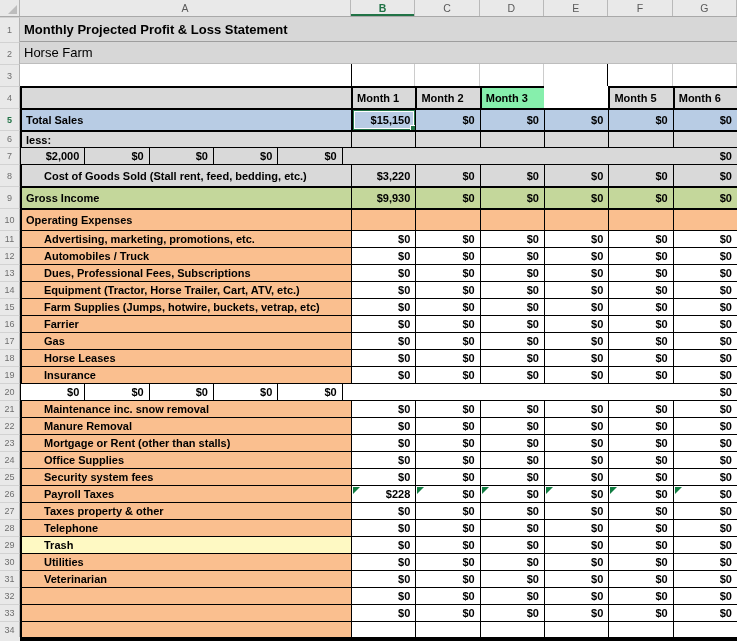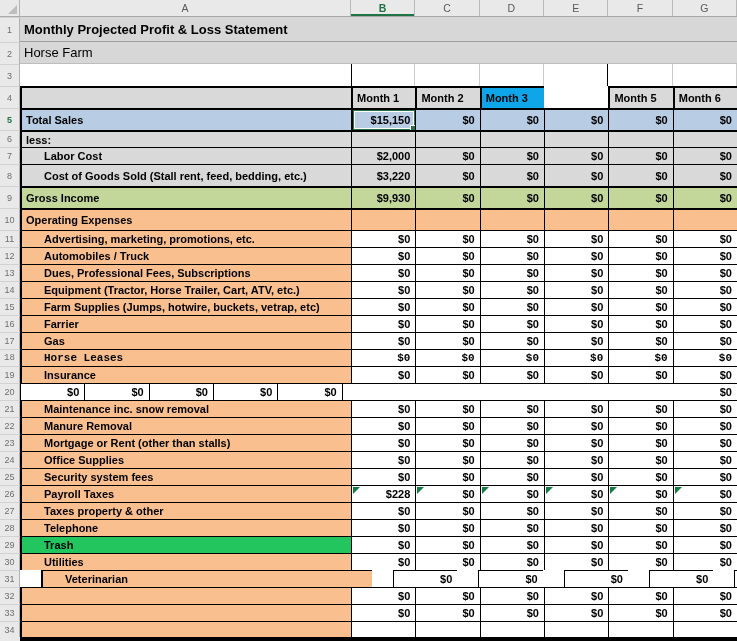--- a/index.html
+++ b/index.html
@@ -76,21 +76,21 @@
         <div class="cell val sp"></div>
         <div class="cell val sp pb"></div>
         <div class="cell val sp"></div>
         <div class="cell val sp last"></div>
       </div>
       <div class="row" style="height: 22px;">
         <div class="gut">4</div>
         <div class="cell lab" style="background: rgb(217, 217, 217); border-top: 2px solid rgb(0, 0, 0); border-left: 2px solid rgb(0, 0, 0);"></div>
         <div class="cell val ctr" style="background: rgb(217, 217, 217); border-top: 2px solid rgb(0, 0, 0); border-left: 2px solid rgb(0, 0, 0); border-bottom: 0px;">Month 1</div>
         <div class="cell val ctr" style="background: rgb(217, 217, 217); border-top: 2px solid rgb(0, 0, 0); border-left: 2px solid rgb(0, 0, 0); border-bottom: 0px;">Month 2</div>
-        <div class="cell val ctr" style="background: #0ea5e9; border-top: 2px solid rgb(0, 0, 0); border-left: 2px solid rgb(0, 0, 0); border-bottom: 0px;">Month 3</div>
+        <div class="cell val ctr" style="background: #86efac; border-top: 2px solid rgb(0, 0, 0); border-left: 2px solid rgb(0, 0, 0); border-bottom: 0px;">Month 3</div>
         <div class="cell val ctr" style="background: rgb(217, 217, 217); border-top: 2px solid rgb(0, 0, 0); border-left: 2px solid rgb(0, 0, 0); border-bottom: 0px; margin-top: 32px;">Month 4</div>
         <div class="cell val ctr" style="background: rgb(217, 217, 217); border-top: 2px solid rgb(0, 0, 0); border-left: 2px solid rgb(0, 0, 0); border-bottom: 0px;">Month 5</div>
         <div class="cell val last ctr" style="background: rgb(217, 217, 217); border-top: 2px solid rgb(0, 0, 0); border-left: 2px solid rgb(0, 0, 0); border-bottom: 0px;">Month 6</div>
       </div>
       <div class="row" style="height: 22px;">
         <div class="gut sel">5</div>
         <div class="cell lab" style="background: rgb(184, 204, 228); border-top: 2px solid rgb(0, 0, 0); border-left: 2px solid rgb(0, 0, 0);">Total Sales</div>
         <div class="cell val" style="background: rgb(184, 204, 228); border-top: 2px solid rgb(0, 0, 0); border-left: 2px solid rgb(0, 0, 0);">$15,150<div class="selbox">
             <div class="handle"></div>
           </div></div>
@@ -105,21 +105,20 @@
         <div class="cell lab" style="background: rgb(217, 217, 217); border-top: 2px solid rgb(0, 0, 0); border-left: 2px solid rgb(0, 0, 0);">less:</div>
         <div class="cell val" style="background: rgb(217, 217, 217); border-top: 2px solid rgb(0, 0, 0); border-left: 1px solid rgb(0, 0, 0);"></div>
         <div class="cell val" style="background: rgb(217, 217, 217); border-top: 2px solid rgb(0, 0, 0); border-left: 1px solid rgb(0, 0, 0);"></div>
         <div class="cell val" style="background: rgb(217, 217, 217); border-top: 2px solid rgb(0, 0, 0); border-left: 1px solid rgb(0, 0, 0);"></div>
         <div class="cell val" style="background: rgb(217, 217, 217); border-top: 2px solid rgb(0, 0, 0); border-left: 1px solid rgb(0, 0, 0);"></div>
         <div class="cell val" style="background: rgb(217, 217, 217); border-top: 2px solid rgb(0, 0, 0); border-left: 1px solid rgb(0, 0, 0);"></div>
         <div class="cell val last" style="background: rgb(217, 217, 217); border-top: 2px solid rgb(0, 0, 0); border-left: 1px solid rgb(0, 0, 0);"></div>
       </div>
       <div class="row" style="height: 17px;">
         <div class="gut">7</div>
-        <div class="cell lab ind" style="background: rgb(217, 217, 217); border-top: 1px solid rgb(0, 0, 0); border-left: 2px solid rgb(0, 0, 0);">Labor Cost</div>
         <div class="cell val" style="background: rgb(217, 217, 217); border-top: 1px solid rgb(0, 0, 0); border-left: 1px solid rgb(0, 0, 0);">$2,000</div>
         <div class="cell val" style="background: rgb(217, 217, 217); border-top: 1px solid rgb(0, 0, 0); border-left: 1px solid rgb(0, 0, 0);">$0</div>
         <div class="cell val" style="background: rgb(217, 217, 217); border-top: 1px solid rgb(0, 0, 0); border-left: 1px solid rgb(0, 0, 0);">$0</div>
         <div class="cell val" style="background: rgb(217, 217, 217); border-top: 1px solid rgb(0, 0, 0); border-left: 1px solid rgb(0, 0, 0);">$0</div>
         <div class="cell val" style="background: rgb(217, 217, 217); border-top: 1px solid rgb(0, 0, 0); border-left: 1px solid rgb(0, 0, 0);">$0</div>
         <div class="cell val last" style="background: rgb(217, 217, 217); border-top: 1px solid rgb(0, 0, 0); border-left: 1px solid rgb(0, 0, 0);">$0</div>
       </div>
       <div class="row" style="height: 22px;">
         <div class="gut">8</div>
         <div class="cell lab ind" style="background: rgb(217, 217, 217); border-top: 1px solid rgb(0, 0, 0); border-left: 2px solid rgb(0, 0, 0);">Cost of Goods Sold (Stall rent, feed, bedding, etc.)</div>
@@ -213,21 +212,21 @@
       <div class="row" style="height: 17px;">
         <div class="gut">17</div>
         <div class="cell lab ind" style="background: rgb(250, 191, 143); border-top: 1px solid rgb(0, 0, 0); border-left: 2px solid rgb(0, 0, 0);">Gas</div>
         <div class="cell val" style="background: rgb(255, 255, 255); border-top: 1px solid rgb(0, 0, 0); border-left: 1px solid rgb(0, 0, 0);">$0</div>
         <div class="cell val" style="background: rgb(255, 255, 255); border-top: 1px solid rgb(0, 0, 0); border-left: 1px solid rgb(0, 0, 0);">$0</div>
         <div class="cell val" style="background: rgb(255, 255, 255); border-top: 1px solid rgb(0, 0, 0); border-left: 1px solid rgb(0, 0, 0);">$0</div>
         <div class="cell val" style="background: rgb(255, 255, 255); border-top: 1px solid rgb(0, 0, 0); border-left: 1px solid rgb(0, 0, 0);">$0</div>
         <div class="cell val" style="background: rgb(255, 255, 255); border-top: 1px solid rgb(0, 0, 0); border-left: 1px solid rgb(0, 0, 0);">$0</div>
         <div class="cell val last" style="background: rgb(255, 255, 255); border-top: 1px solid rgb(0, 0, 0); border-left: 1px solid rgb(0, 0, 0);">$0</div>
       </div>
-      <div class="row" style="height: 17px; font-family: Liberation Mono, monospace;">
+      <div class="row" style="height: 17px;">
         <div class="gut">18</div>
         <div class="cell lab ind" style="background: rgb(250, 191, 143); border-top: 1px solid rgb(0, 0, 0); border-left: 2px solid rgb(0, 0, 0);">Horse Leases</div>
         <div class="cell val" style="background: rgb(255, 255, 255); border-top: 1px solid rgb(0, 0, 0); border-left: 1px solid rgb(0, 0, 0);">$0</div>
         <div class="cell val" style="background: rgb(255, 255, 255); border-top: 1px solid rgb(0, 0, 0); border-left: 1px solid rgb(0, 0, 0);">$0</div>
         <div class="cell val" style="background: rgb(255, 255, 255); border-top: 1px solid rgb(0, 0, 0); border-left: 1px solid rgb(0, 0, 0);">$0</div>
         <div class="cell val" style="background: rgb(255, 255, 255); border-top: 1px solid rgb(0, 0, 0); border-left: 1px solid rgb(0, 0, 0);">$0</div>
         <div class="cell val" style="background: rgb(255, 255, 255); border-top: 1px solid rgb(0, 0, 0); border-left: 1px solid rgb(0, 0, 0);">$0</div>
         <div class="cell val last" style="background: rgb(255, 255, 255); border-top: 1px solid rgb(0, 0, 0); border-left: 1px solid rgb(0, 0, 0);">$0</div>
       </div>
       <div class="row" style="height: 17px;">
@@ -324,39 +323,39 @@
         <div class="cell lab ind" style="background: rgb(250, 191, 143); border-top: 1px solid rgb(0, 0, 0); border-left: 2px solid rgb(0, 0, 0);">Telephone</div>
         <div class="cell val" style="background: rgb(255, 255, 255); border-top: 1px solid rgb(0, 0, 0); border-left: 1px solid rgb(0, 0, 0);">$0</div>
         <div class="cell val" style="background: rgb(255, 255, 255); border-top: 1px solid rgb(0, 0, 0); border-left: 1px solid rgb(0, 0, 0);">$0</div>
         <div class="cell val" style="background: rgb(255, 255, 255); border-top: 1px solid rgb(0, 0, 0); border-left: 1px solid rgb(0, 0, 0);">$0</div>
         <div class="cell val" style="background: rgb(255, 255, 255); border-top: 1px solid rgb(0, 0, 0); border-left: 1px solid rgb(0, 0, 0);">$0</div>
         <div class="cell val" style="background: rgb(255, 255, 255); border-top: 1px solid rgb(0, 0, 0); border-left: 1px solid rgb(0, 0, 0);">$0</div>
         <div class="cell val last" style="background: rgb(255, 255, 255); border-top: 1px solid rgb(0, 0, 0); border-left: 1px solid rgb(0, 0, 0);">$0</div>
       </div>
       <div class="row" style="height: 17px;">
         <div class="gut">29</div>
-        <div class="cell lab ind" style="background: #22c55e; border-top: 1px solid rgb(0, 0, 0); border-left: 2px solid rgb(0, 0, 0);">Trash</div>
+        <div class="cell lab ind" style="background: #fef9c3; border-top: 1px solid rgb(0, 0, 0); border-left: 2px solid rgb(0, 0, 0);">Trash</div>
         <div class="cell val" style="background: rgb(255, 255, 255); border-top: 1px solid rgb(0, 0, 0); border-left: 1px solid rgb(0, 0, 0);">$0</div>
         <div class="cell val" style="background: rgb(255, 255, 255); border-top: 1px solid rgb(0, 0, 0); border-left: 1px solid rgb(0, 0, 0);">$0</div>
         <div class="cell val" style="background: rgb(255, 255, 255); border-top: 1px solid rgb(0, 0, 0); border-left: 1px solid rgb(0, 0, 0);">$0</div>
         <div class="cell val" style="background: rgb(255, 255, 255); border-top: 1px solid rgb(0, 0, 0); border-left: 1px solid rgb(0, 0, 0);">$0</div>
         <div class="cell val" style="background: rgb(255, 255, 255); border-top: 1px solid rgb(0, 0, 0); border-left: 1px solid rgb(0, 0, 0);">$0</div>
         <div class="cell val last" style="background: rgb(255, 255, 255); border-top: 1px solid rgb(0, 0, 0); border-left: 1px solid rgb(0, 0, 0);">$0</div>
       </div>
       <div class="row" style="height: 17px;">
         <div class="gut">30</div>
         <div class="cell lab ind" style="background: rgb(250, 191, 143); border-top: 1px solid rgb(0, 0, 0); border-left: 2px solid rgb(0, 0, 0);">Utilities</div>
         <div class="cell val" style="background: rgb(255, 255, 255); border-top: 1px solid rgb(0, 0, 0); border-left: 1px solid rgb(0, 0, 0);">$0</div>
         <div class="cell val" style="background: rgb(255, 255, 255); border-top: 1px solid rgb(0, 0, 0); border-left: 1px solid rgb(0, 0, 0);">$0</div>
         <div class="cell val" style="background: rgb(255, 255, 255); border-top: 1px solid rgb(0, 0, 0); border-left: 1px solid rgb(0, 0, 0);">$0</div>
         <div class="cell val" style="background: rgb(255, 255, 255); border-top: 1px solid rgb(0, 0, 0); border-left: 1px solid rgb(0, 0, 0);">$0</div>
         <div class="cell val" style="background: rgb(255, 255, 255); border-top: 1px solid rgb(0, 0, 0); border-left: 1px solid rgb(0, 0, 0);">$0</div>
         <div class="cell val last" style="background: rgb(255, 255, 255); border-top: 1px solid rgb(0, 0, 0); border-left: 1px solid rgb(0, 0, 0);">$0</div>
       </div>
-      <div class="row" style="height: 17px; gap: 21px;">
+      <div class="row" style="height: 17px;">
         <div class="gut">31</div>
         <div class="cell lab ind" style="background: rgb(250, 191, 143); border-top: 1px solid rgb(0, 0, 0); border-left: 2px solid rgb(0, 0, 0);">Veterinarian</div>
         <div class="cell val" style="background: rgb(255, 255, 255); border-top: 1px solid rgb(0, 0, 0); border-left: 1px solid rgb(0, 0, 0);">$0</div>
         <div class="cell val" style="background: rgb(255, 255, 255); border-top: 1px solid rgb(0, 0, 0); border-left: 1px solid rgb(0, 0, 0);">$0</div>
         <div class="cell val" style="background: rgb(255, 255, 255); border-top: 1px solid rgb(0, 0, 0); border-left: 1px solid rgb(0, 0, 0);">$0</div>
         <div class="cell val" style="background: rgb(255, 255, 255); border-top: 1px solid rgb(0, 0, 0); border-left: 1px solid rgb(0, 0, 0);">$0</div>
         <div class="cell val" style="background: rgb(255, 255, 255); border-top: 1px solid rgb(0, 0, 0); border-left: 1px solid rgb(0, 0, 0);">$0</div>
         <div class="cell val last" style="background: rgb(255, 255, 255); border-top: 1px solid rgb(0, 0, 0); border-left: 1px solid rgb(0, 0, 0);">$0</div>
       </div>
       <div class="row" style="height: 17px;">

